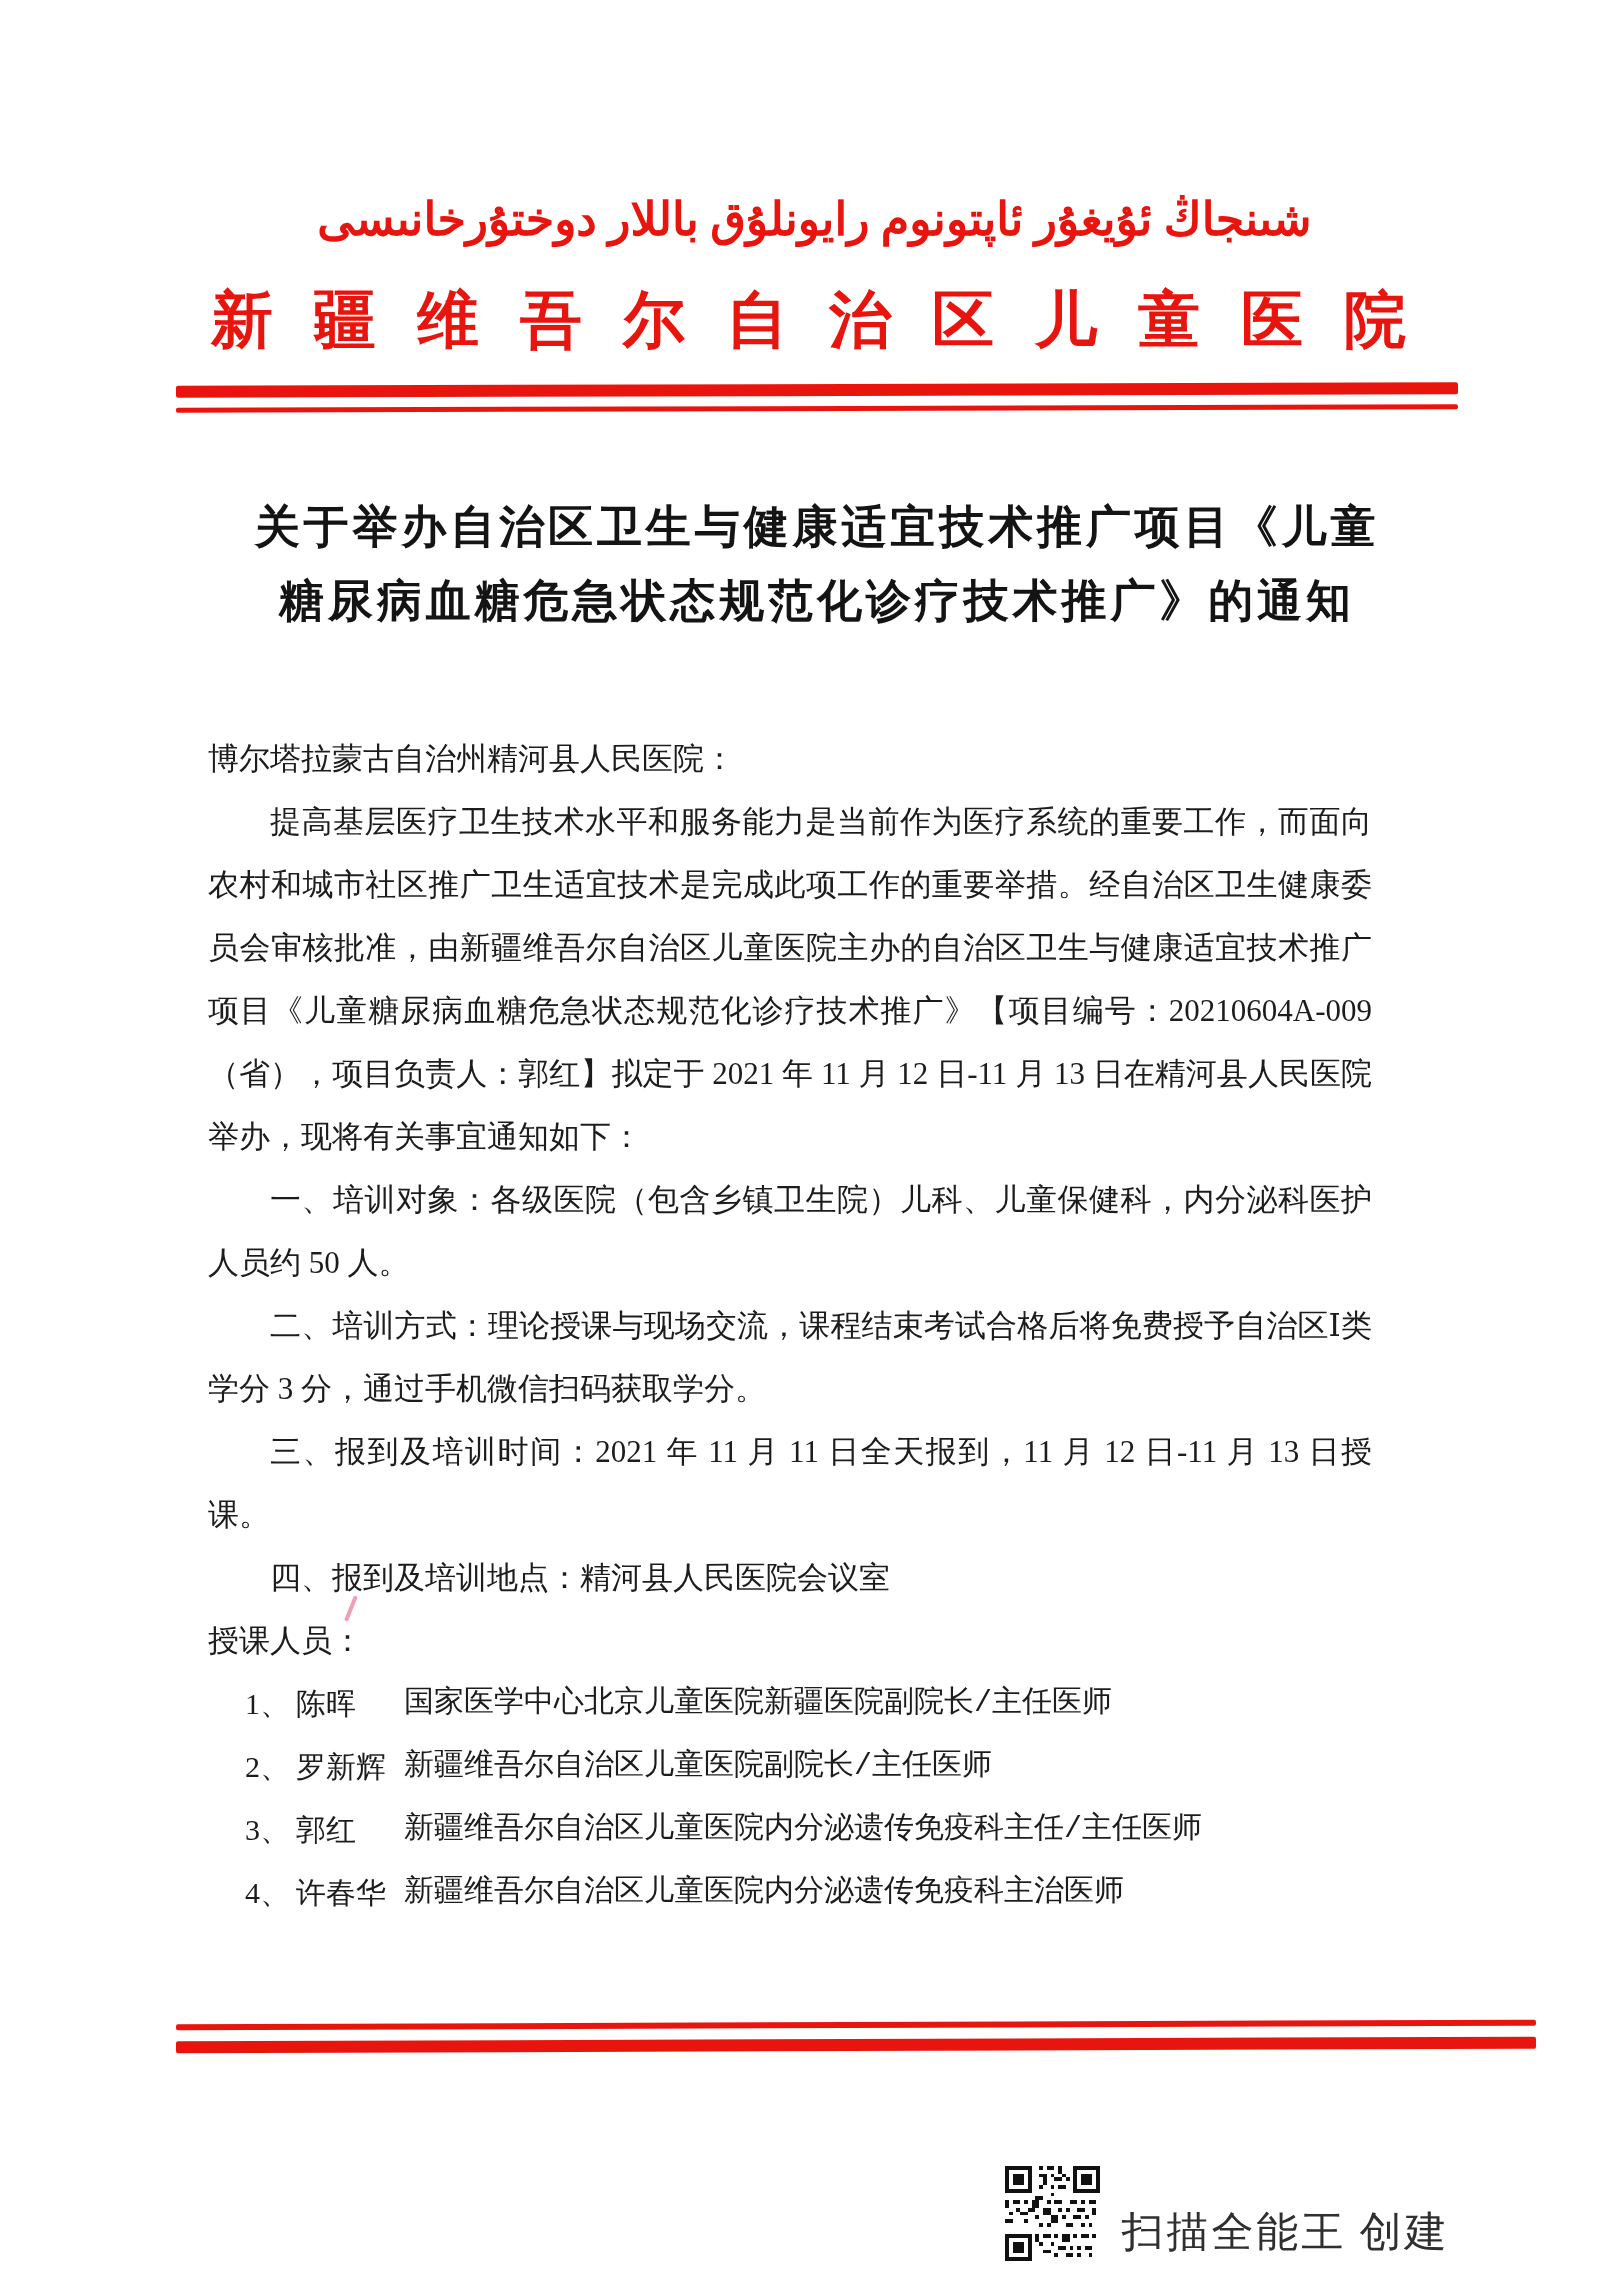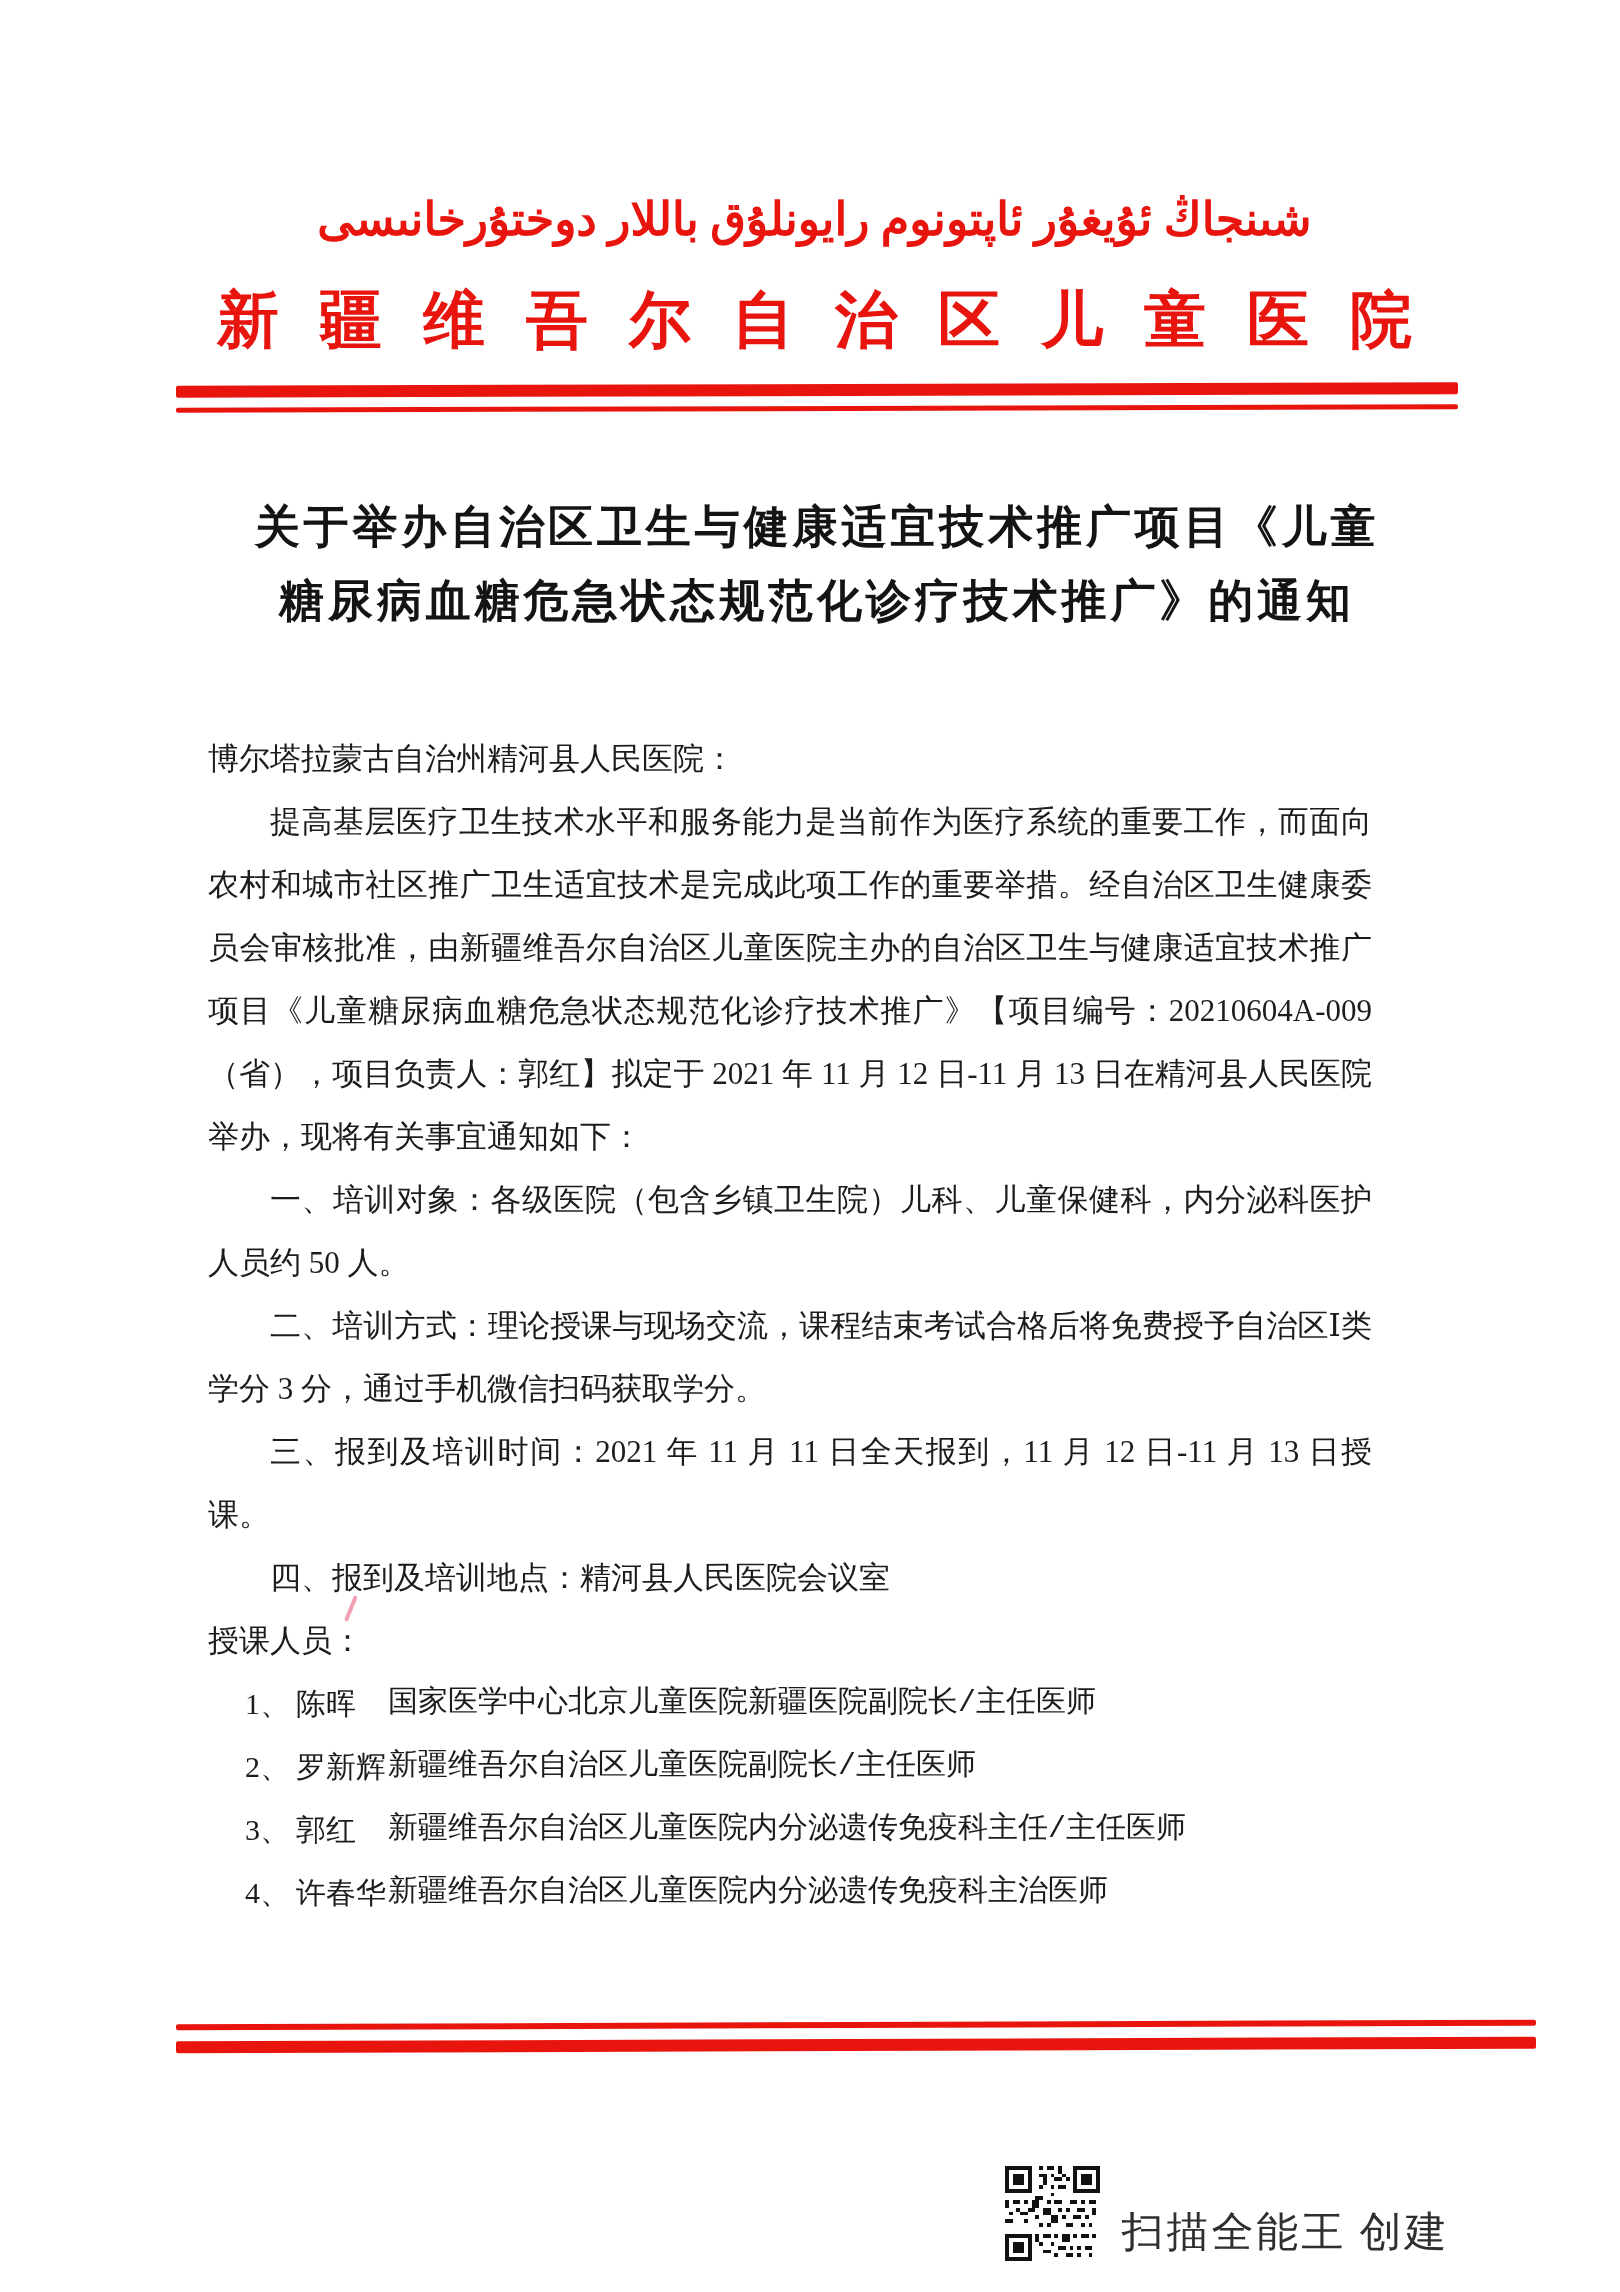--- a/index.html
+++ b/index.html
@@ -18,21 +18,20 @@
   .uyghur-line{
     position:absolute;top:192px;left:170px;width:1289px;
     text-align:center;
     direction:rtl;
     font-size:46px;font-weight:bold;
     color:var(--red);
     letter-spacing:1px;
   }
   .cn-name{
     position:absolute;top:278px;left:170px;width:1289px;
-    text-align:center;
     padding-left:41px;box-sizing:border-box;
     font-size:62px;font-weight:bold;
     color:var(--red);
     white-space:nowrap;
   }
   .cn-name span{letter-spacing:41px;}
   .rule{position:absolute;background:var(--red);border-radius:2px;}
   .rule-t-thick{top:384px;left:176px;width:1282px;height:11.8px;transform:rotate(-0.15deg);}
   .rule-t-thin {top:406px;left:176px;width:1282px;height:4.9px;transform:rotate(-0.15deg);}
   .rule-b-thin {top:2022px;left:176px;width:1360px;height:5.9px;transform:rotate(-0.2deg);}
@@ -53,21 +52,21 @@
     font-size:31px;line-height:63px;
     color:#1c1c1c;
     text-align:justify;
   }
   .body-text p{margin:0;}
   .indent{text-indent:2em;}
   .lecturers-label{text-indent:0;}
   .lect{
     display:flex;
     padding-left:37px;
-    font-size:30px;line-height:63px;
+    font-size:30px;line-height:63px;gap:16px;
   }
   .lect .numname{flex:none;width:143px;white-space:nowrap;}
   .lect .numname .num{margin-right:5.9px;}
   .lect .desc{flex:1;font-family:Liberation Mono, monospace;}
   
   .pen-mark{
     position:absolute;left:349px;top:1595px;
     width:3.9px;height:26.5px;
     background:#ec8fa6;opacity:.85;
     transform:rotate(22deg);

